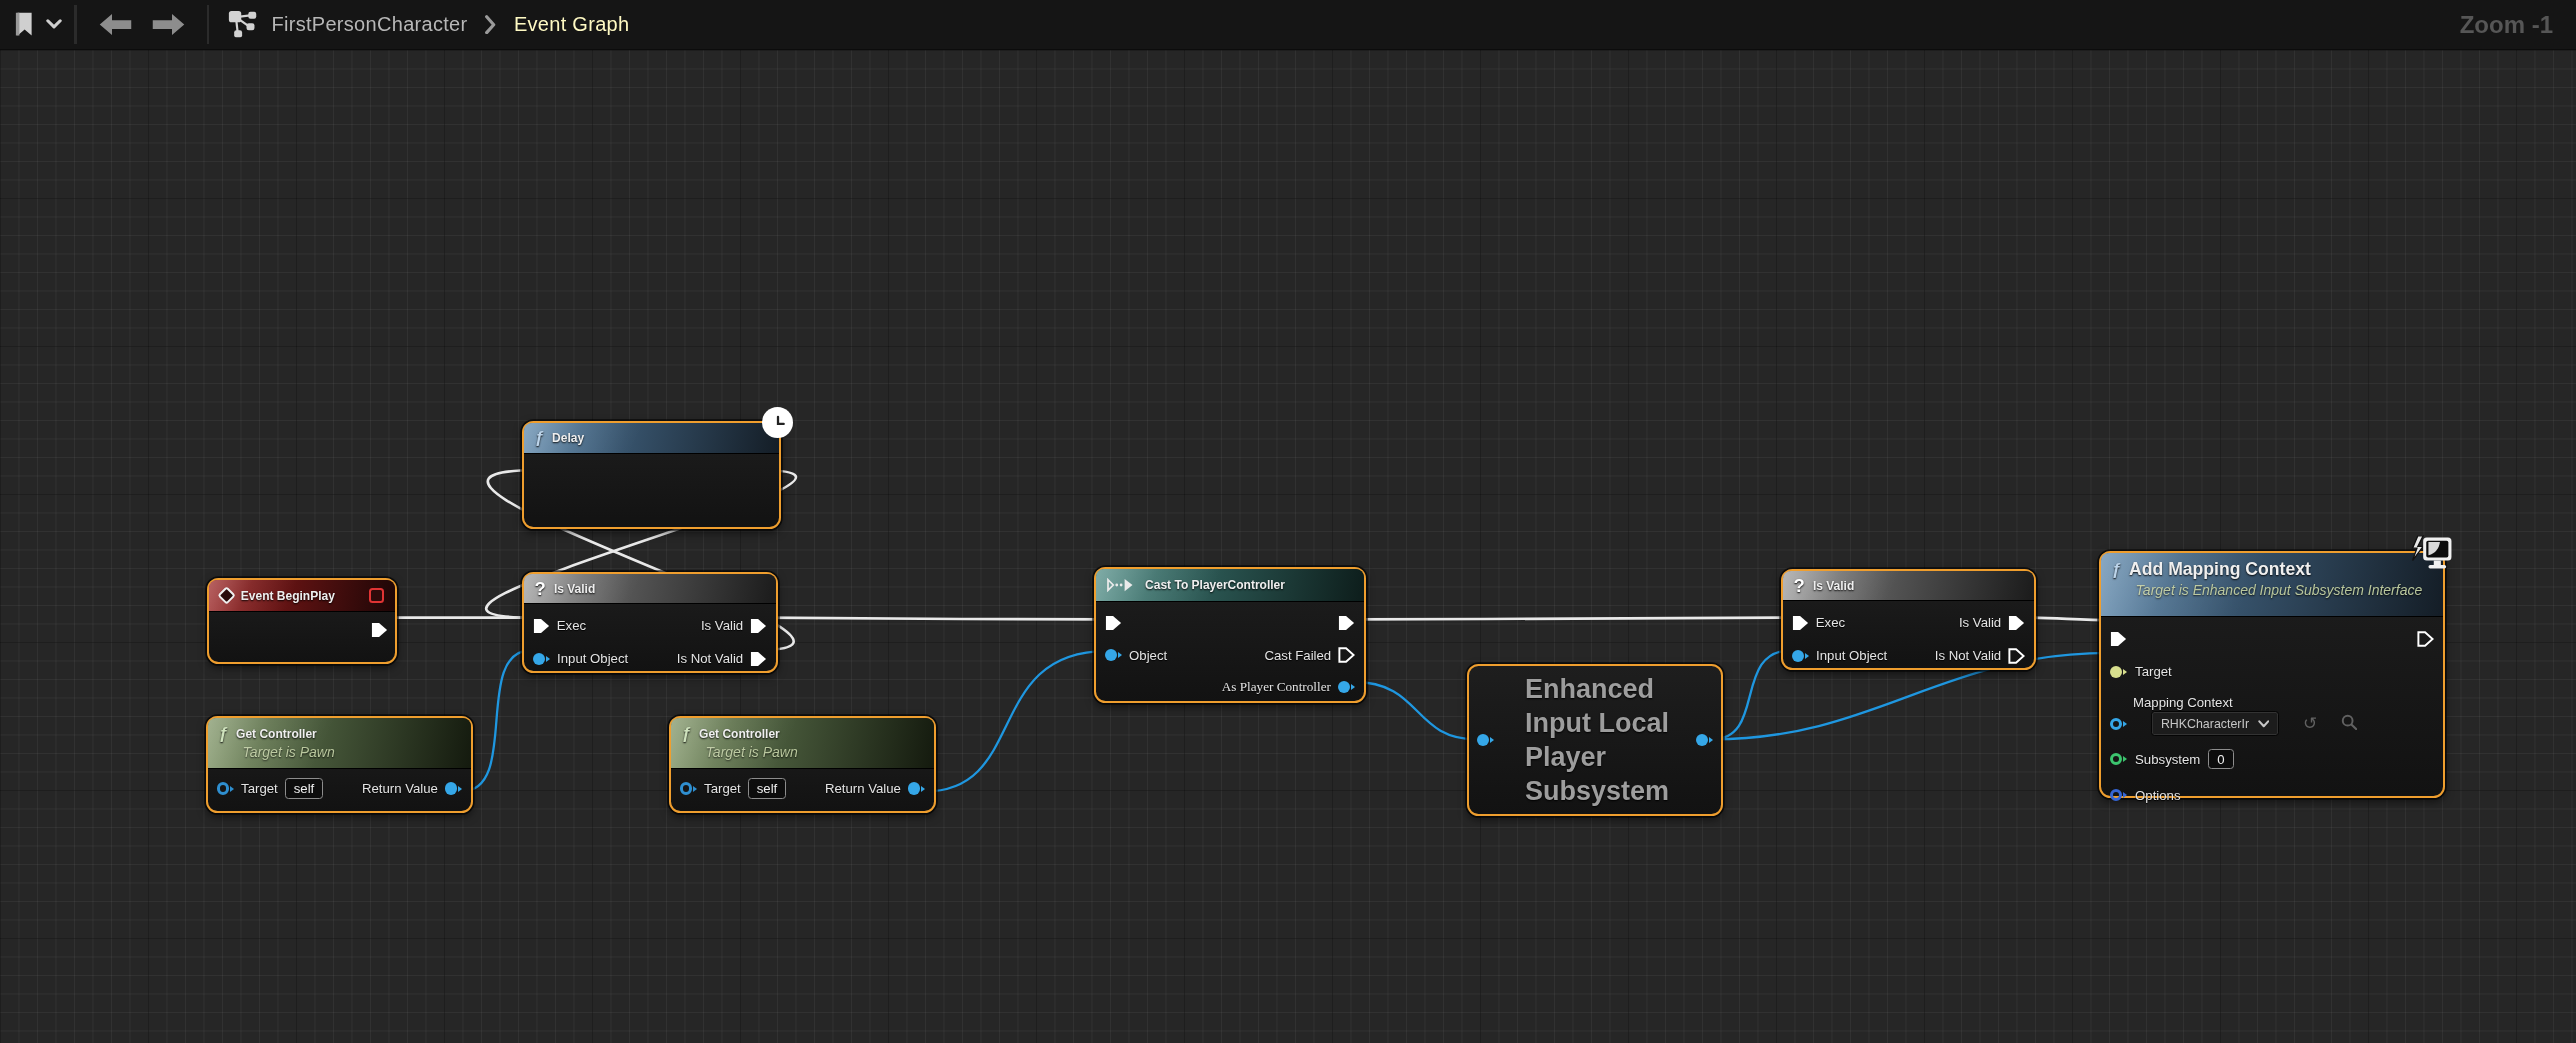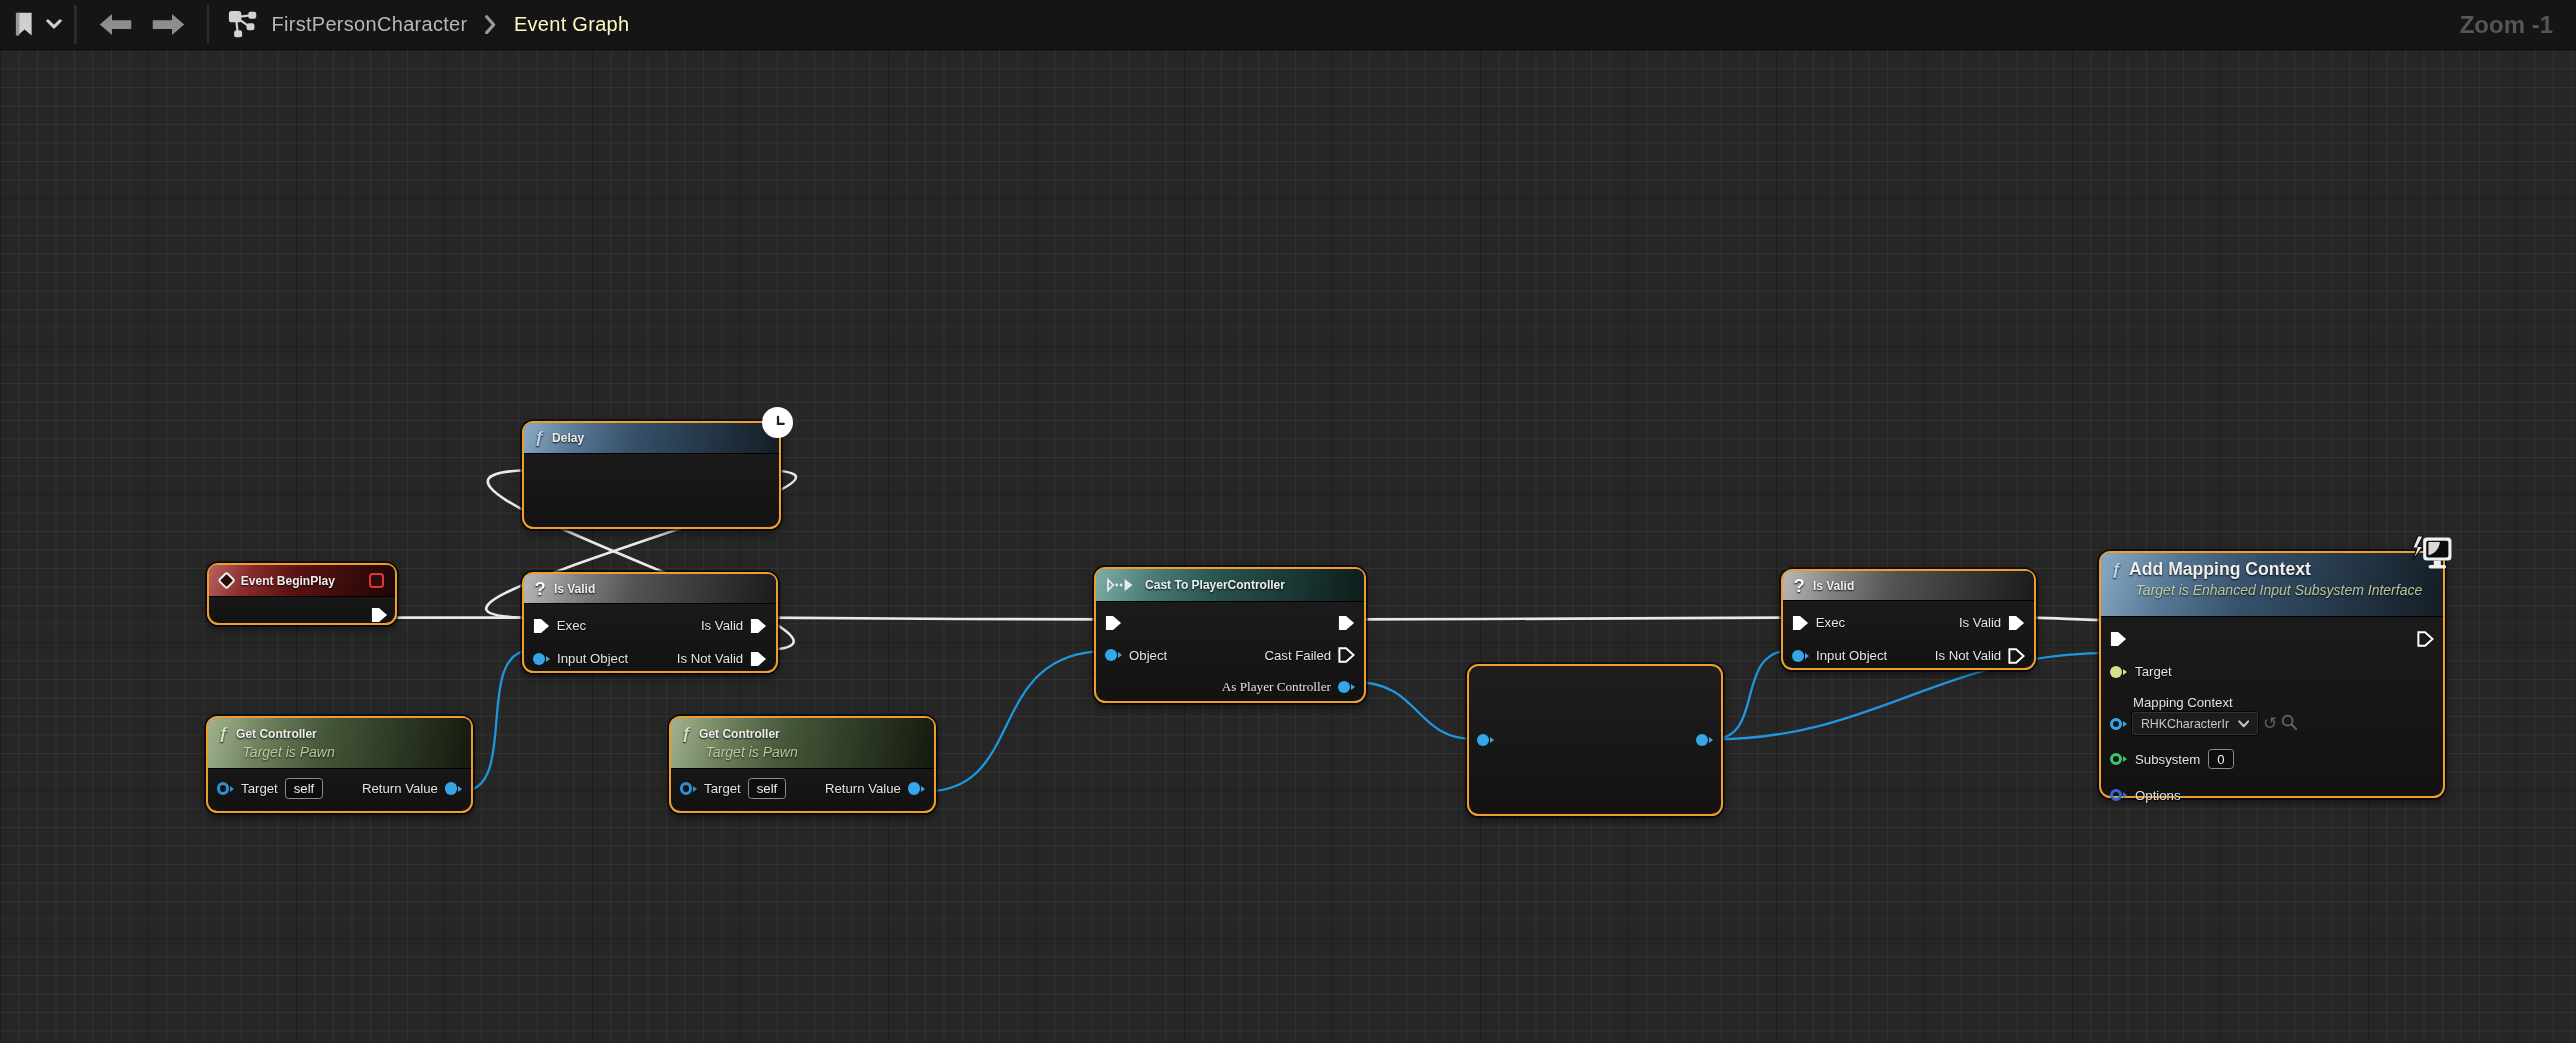--- a/index.html
+++ b/index.html
@@ -65,21 +65,21 @@
   .dot { width:12.4px; height:12.4px; border-radius:50%; }
   .dot.hollow { width:12.4px; height:12.4px; background:transparent !important;
     border-style:solid; border-width:3.1px; }
   .wedge { width:0; height:0; border-top:3.5px solid transparent; border-bottom:3.5px solid transparent;
     border-left:4.4px solid; margin-left:0.9px; }
 
   .valbox { border:1.3px solid #8d8d8d; border-radius:3.5px; background:rgba(0,0,0,.35);
     color:#efefef; font-size:13.2px; padding:1.8px 8px; }
 
   
-  .n-begin  { left:207px; top:513px; width:190px; height:62px; }
+  .n-begin  { left:207px; top:528px; width:190px; height:86px; }
   .n-begin .hd { height:32px; }
   .n-begin .body { height:36px; display:flex; align-items:center; justify-content:flex-end; padding:0 7px; }
   .evicon { width:13.2px; height:13.2px; background:#2a0b0b; border:2.2px solid #f0f0f0;
     transform:rotate(45deg); border-radius:2.6px; z-index:1; }
   .evbox { margin-left:auto; width:15px; height:15px; border:2.6px solid #e03434;
     border-radius:3.5px; background:#2e0a0a; z-index:1; }
 
   .n-delay { left:522px; top:371px; width:259px; height:108px; }
   .n-delay .hd { height:31px; }
   .n-delay .row { height:34px; }
@@ -103,21 +103,21 @@
   .subsys-text { padding-left:56px; }
   .subsys-text div { font-size:27px; font-weight:bold; color:#9d9d9d; line-height:34px;
     text-shadow:0 0.9px 1.8px #000; }
   .subsys-pin { position:absolute; top:50%; margin-top:-6.2px; }
   .subsys-pin.in  { left:8px; }
   .subsys-pin.out { right:8px; }
 
   .n-addmap { left:2099px; top:501px; width:346px; height:247px; }
   .n-addmap .row { min-height:33px; }
   .map-label-row { padding:5.3px 8.8px 0 32px; }
-  .map-ctl-row { display:flex; align-items:center; gap:4px; padding:1.8px 8.8px 3.5px 8.8px; }
+  .map-ctl-row { display:flex; align-items:center; gap:24px; padding:1.8px 8.8px 3.5px 8.8px; }
   .select { display:inline-flex; align-items:center; gap:8.8px; background:#1c1c1c;
     border:0.9px solid #050505; box-shadow:inset 0 0 0 0.9px #333; border-radius:3.5px;
     padding:4.4px 8.8px; color:#c6c6c6; font-size:12.4px; }
   .mini-ic { color:#616161; font-size:17px; line-height:1; }
   .monitor { position:absolute; right:-12.4px; top:-19.4px; z-index:12; }
 
   .wire-white { stroke:#e9e9e9; stroke-width:3; fill:none; }
   .wire-blue  { stroke:#1f97e0; stroke-width:2.6; fill:none; }
 </style>
 </head>
@@ -362,20 +362,26 @@
           </div>
         </div>
       </div>
     </div>
 
     <div class="node n-subsys">
       <span class="subsys-pin in dpin">
           <span class="dot" style="background:#35a7e8;"></span>
           <span class="wedge" style="border-left-color:#35a7e8;"></span>
         </span>
+      <div class="subsys-text">
+        <div>Enhanced</div>
+        <div>Input Local</div>
+        <div>Player</div>
+        <div>Subsystem</div>
+      </div>
       <span class="subsys-pin out dpin">
           <span class="dot" style="background:#35a7e8;"></span>
           <span class="wedge" style="border-left-color:#35a7e8;"></span>
         </span>
     </div>
 
     <div class="node n-isvalid2">
       <div class="hd hd-gray">
         <span class="qicon">?</span>
         <span class="ttl">Is Valid</span>

